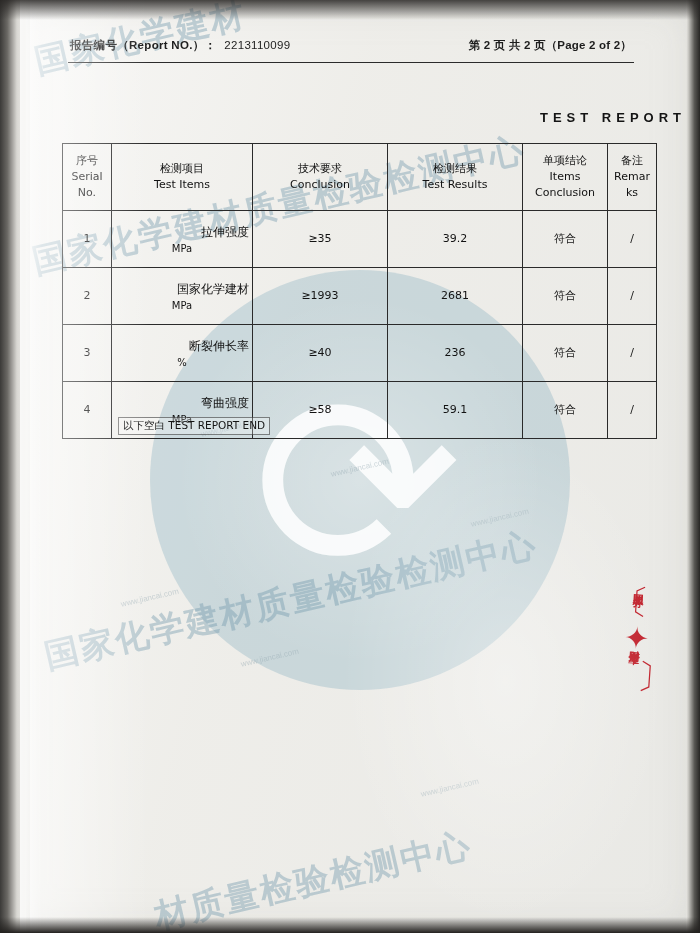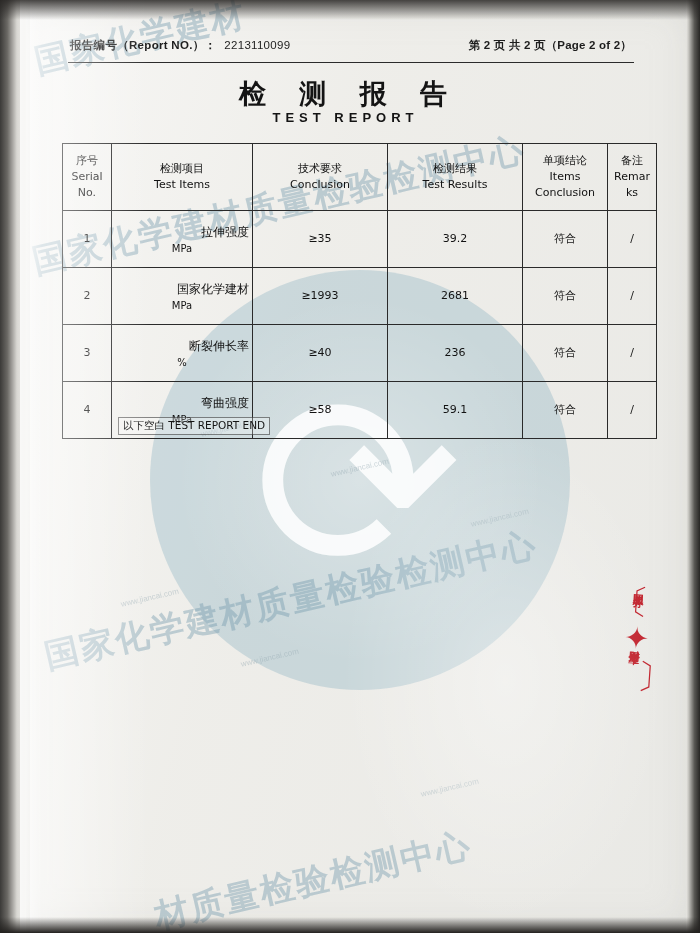--- a/index.html
+++ b/index.html
@@ -152,21 +152,21 @@
     font-weight: bold;
     letter-spacing: 12px;
     color: #141414;
     font-family: "DejaVu Sans", sans-serif;
     text-indent: 12px;
   }
   .title-en {
     position: absolute;
     left: 0; top: 110px;
     width: 686px;
-    text-align: center;
+    text-align: right;
     font-size: 13px;
     font-weight: bold;
     letter-spacing: 5px;
     color: #141414;
     text-indent: 5px;
   }
 
   
   .tbl {
     position: absolute;
@@ -272,21 +272,20 @@
   <div class="wm-url" style="left:420px; top:790px;">www.jiancai.com</div>
 
   <div class="hdr">
     <div class="rno">
       <span>报告编号（Report NO.）：</span><span class="num">2213110099</span>
     </div>
     <div class="pg">第 2 页 共 2 页（Page 2 of 2）</div>
   </div>
   <div class="hdr-rule"></div>
 
-  <div class="title-cn">检 测 报 告</div>
   <div class="title-en">TEST    REPORT</div>
 
   <table class="tbl">
     <thead>
       <tr>
         <td class="c-no">
           <div>序号</div>
           <div>Serial</div>
           <div>No.</div>
         </td>

